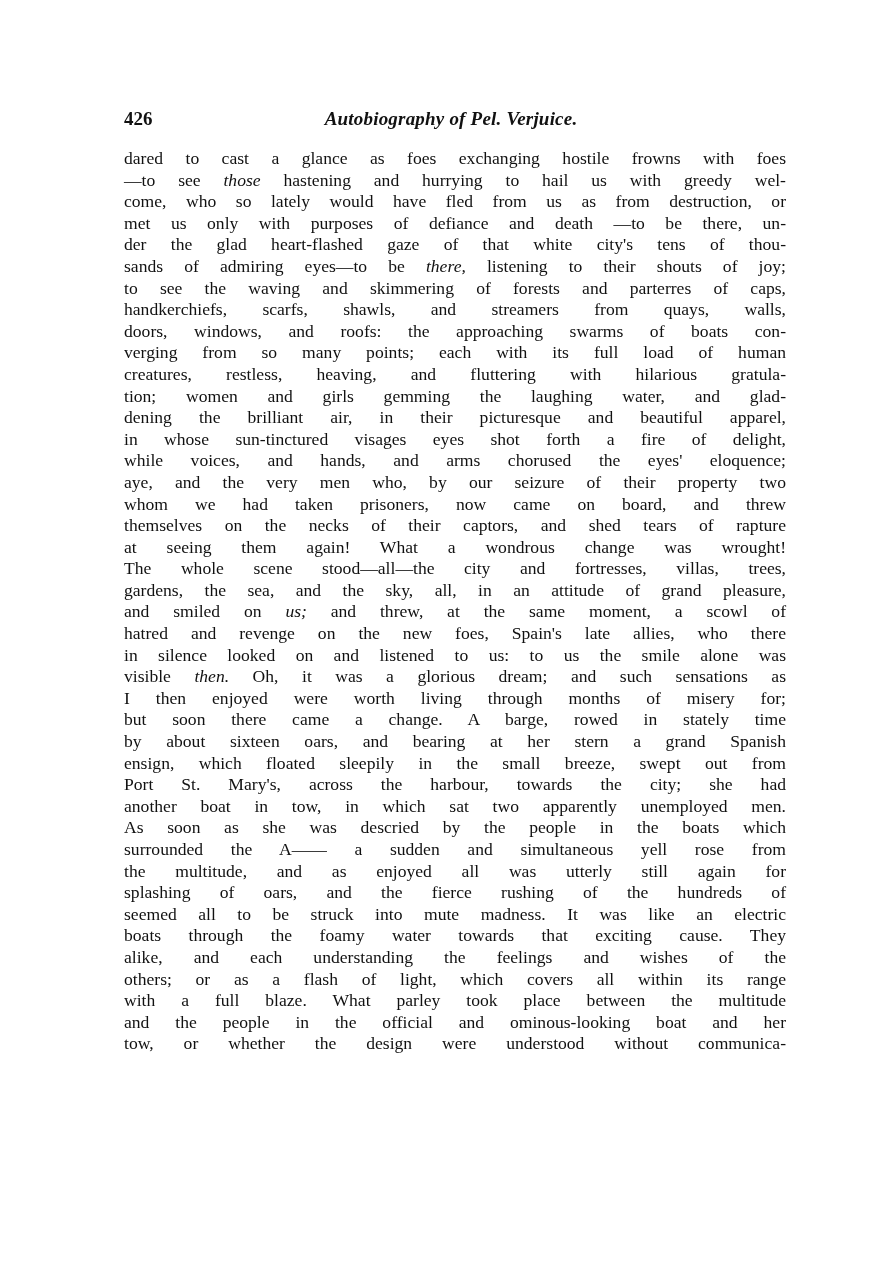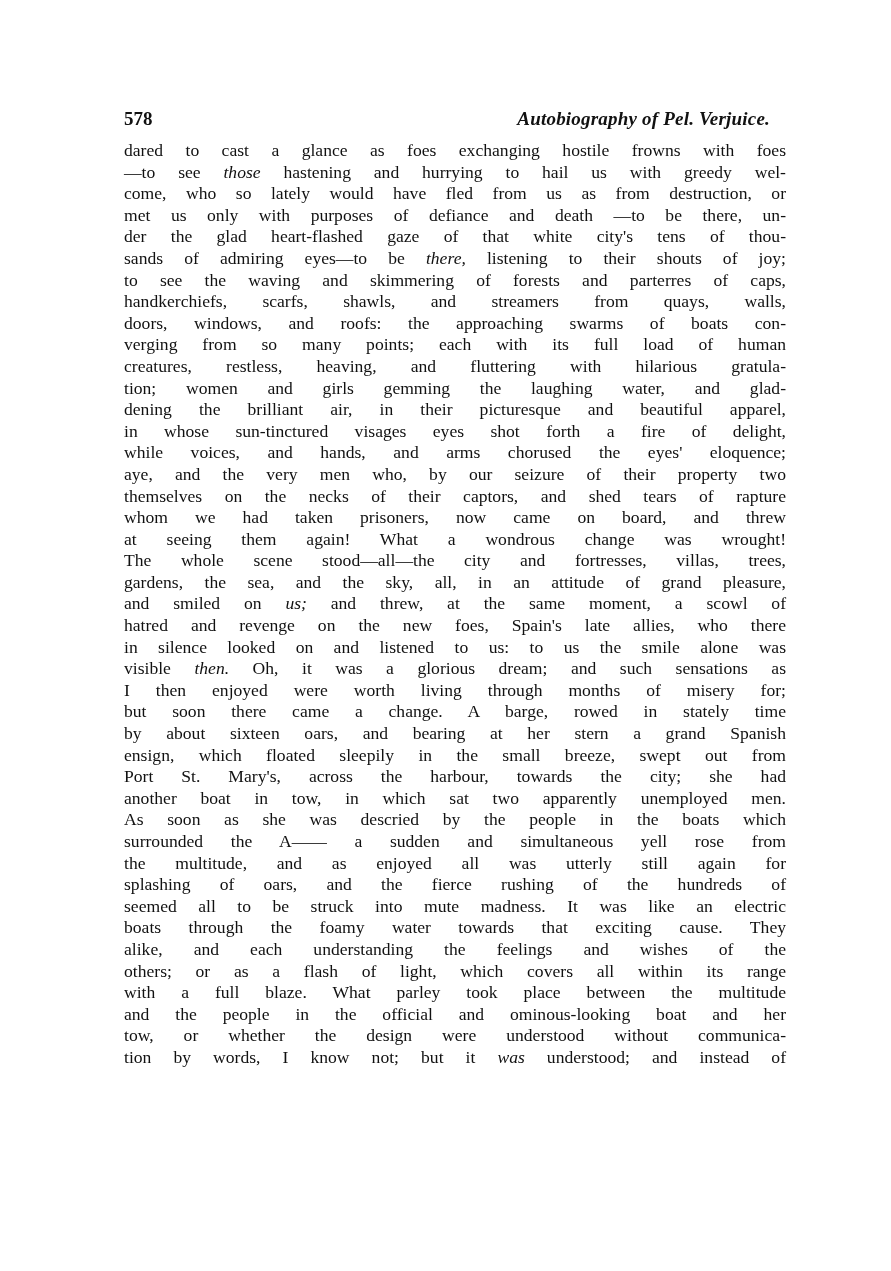--- a/index.html
+++ b/index.html
@@ -30,29 +30,29 @@
   .page-number {
     position: absolute;
     left: 0;
     top: 0;
     font-weight: bold;
     font-size: 19px;
   }
   .running-title {
     position: absolute;
     left: 0;
-    right: 16px;
-    text-align: right;
+    right: 8px;
+    text-align: center;
     font-style: italic;
     font-weight: bold;
     font-size: 19px;
     letter-spacing: 0.2px;
   }
   .body-text {
-    margin-top: 6px;
+    margin-top: 14px;
   }
   .line {
     display: block;
     height: 21.6px;
     line-height: 21.6px;
     font-size: 17.6px;
     text-align: justify;
     text-align-last: justify;
     white-space: nowrap;
     overflow: visible;
@@ -60,42 +60,42 @@
   .line.last {
     text-align-last: justify;
   }
   .it { font-style: italic; }
 </style>
 </head>
 <body>
 
 <div class="page">
   <div class="running-head">
-    <span class="page-number">578</span>
+    <span class="page-number">426</span>
     <span class="running-title">Autobiography of Pel. Verjuice.</span>
   </div>
   <div class="body-text" id="body-text">
       <div class="line"><span>dared to cast a glance as foes exchanging hostile frowns with foes</span></div>
       <div class="line"><span>—to see </span><span class="it">those</span><span> hastening and hurrying to hail us with greedy wel-</span></div>
       <div class="line"><span>come, who so lately would have fled from us as from destruction, or</span></div>
       <div class="line"><span>met us only with purposes of defiance and death —to be there, un-</span></div>
       <div class="line"><span>der the glad heart-flashed gaze of that white city's tens of thou-</span></div>
       <div class="line"><span>sands of admiring eyes—to be </span><span class="it">there,</span><span> listening to their shouts of joy;</span></div>
       <div class="line"><span>to see the waving and skimmering of forests and parterres of caps,</span></div>
       <div class="line"><span>handkerchiefs, scarfs, shawls, and streamers from quays, walls,</span></div>
       <div class="line"><span>doors, windows, and roofs: the approaching swarms of boats con-</span></div>
       <div class="line"><span>verging from so many points; each with its full load of human</span></div>
       <div class="line"><span>creatures, restless, heaving, and fluttering with hilarious gratula-</span></div>
       <div class="line"><span>tion; women and girls gemming the laughing water, and glad-</span></div>
       <div class="line"><span>dening the brilliant air, in their picturesque and beautiful apparel,</span></div>
       <div class="line"><span>in whose sun-tinctured visages eyes shot forth a fire of delight,</span></div>
       <div class="line"><span>while voices, and hands, and arms chorused the eyes' eloquence;</span></div>
       <div class="line"><span>aye, and the very men who, by our seizure of their property two</span></div>
+      <div class="line"><span>whom we had taken prisoners, now came on board, and threw</span></div>
       <div class="line"><span>themselves on the necks of their captors, and shed tears of rapture</span></div>
-      <div class="line"><span>whom we had taken prisoners, now came on board, and threw</span></div>
       <div class="line"><span>at seeing them again! What a wondrous change was wrought!</span></div>
       <div class="line"><span>The whole scene stood—all—the city and fortresses, villas, trees,</span></div>
       <div class="line"><span>gardens, the sea, and the sky, all, in an attitude of grand pleasure,</span></div>
       <div class="line"><span>and smiled on </span><span class="it">us;</span><span> and threw, at the same moment, a scowl of</span></div>
       <div class="line"><span>hatred and revenge on the new foes, Spain's late allies, who there</span></div>
       <div class="line"><span>in silence looked on and listened to us: to us the smile alone was</span></div>
       <div class="line"><span>visible </span><span class="it">then.</span><span>  Oh, it was a glorious dream; and such sensations as</span></div>
       <div class="line"><span>I then enjoyed were worth living through months of misery for;</span></div>
       <div class="line"><span>but soon there came a change.  A barge, rowed in stately time</span></div>
       <div class="line"><span>by about sixteen oars, and bearing at her stern a grand Spanish</span></div>
@@ -106,15 +106,14 @@
       <div class="line"><span>surrounded the A—— a sudden and simultaneous yell rose from</span></div>
       <div class="line"><span>the multitude, and as enjoyed all was utterly still again for</span></div>
       <div class="line"><span>splashing of oars, and the fierce rushing of the hundreds of</span></div>
       <div class="line"><span>seemed all to be struck into mute madness.  It was like an electric</span></div>
       <div class="line"><span>boats through the foamy water towards that exciting cause.  They</span></div>
       <div class="line"><span>alike, and each understanding the feelings and wishes of the</span></div>
       <div class="line"><span>others; or as a flash of light, which covers all within its range</span></div>
       <div class="line"><span>with a full blaze.  What parley took place between the multitude</span></div>
       <div class="line"><span>and the people in the official and ominous-looking boat and her</span></div>
       <div class="line"><span>tow, or whether the design were understood without communica-</span></div>
-      <div class="line last"><span>tion by words, I know not; but it </span><span class="it">was</span><span> understood; and instead of</span></div>
     </div>
 </div>
 
 </body></html>

